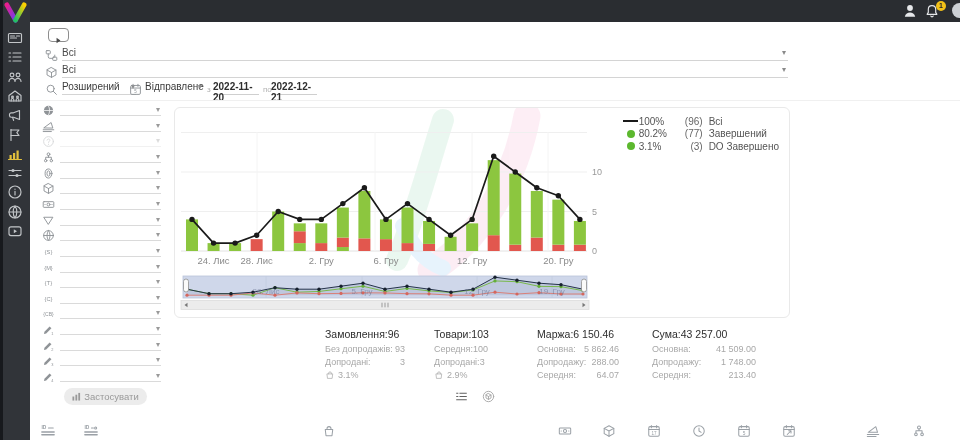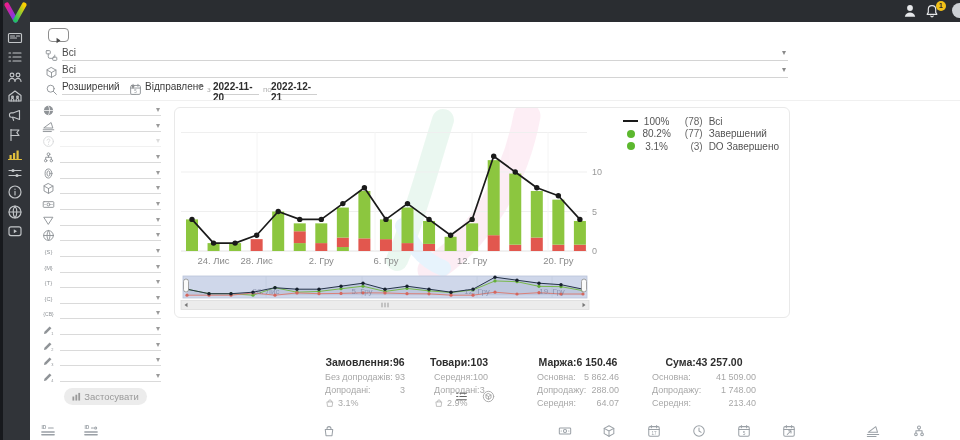--- a/index.html
+++ b/index.html
@@ -38,26 +38,26 @@
   .apply-btn{position:absolute;left:64px;top:388px;width:83px;height:17px;border-radius:9px;background:#ececec;
              color:#999;font-size:9.5px;display:flex;align-items:center;justify-content:center;gap:3px;cursor:pointer;}
   .apply-btn svg{width:9px;height:9px;}
   
   .card{position:absolute;left:174px;top:107px;width:616px;height:211px;background:#fff;
         border:1px solid #e9e9e9;border-radius:6px;}
   .chart-svg{position:absolute;left:0;top:0;width:616px;height:211px;}
   .legend{position:absolute;right:10px;top:7px;z-index:3;}
   .lrow{display:flex;align-items:center;height:12.6px;font-size:10px;color:#555;cursor:pointer;}
   .lmark{width:16px;display:flex;justify-content:center;}
-  .lpct{width:36px;text-align:center;}
+  .lpct{width:36px;text-align:left;}
   .lcnt{width:28px;text-align:right;color:#666;}
   .llab{margin-left:6px;white-space:nowrap;}
   
   .scol{position:absolute;}
-  .shead{display:flex;justify-content:center;font-size:10.5px;font-weight:bold;color:#2e2e2e;height:14px;margin-top:28px;}
+  .shead{display:flex;justify-content:flex-start;font-size:10.5px;font-weight:normal;color:#2e2e2e;height:14px;}
   .srow{display:flex;justify-content:space-between;font-size:9px;color:#a8a8a8;height:13px;align-items:center;}
   .srow .sic{width:10px;height:10px;color:#a8a8a8;margin-right:3px;}
   .srow.iconrow{justify-content:flex-start;}
   
   .toggle{position:absolute;width:13px;height:13px;cursor:pointer;}
   .bt-ico{position:absolute;top:424px;width:14px;height:14px;color:#9aa0a6;cursor:pointer;}
   .caret{user-select:none;}
 </style>
 </head>
 <body>
@@ -505,21 +505,21 @@
           <path d="M12.5 194.8l-3 2.2 3 2.2z" fill="#777"></path>
           <path d="M407.5 194.8l3 2.2-3 2.2z" fill="#777"></path>
           <path d="M207 194.7v4.6M210 194.7v4.6M213 194.7v4.6" stroke="#9a9a9a" stroke-width="1"></path>
         </svg></div>
     <div class="legend" id="legend">
         <div class="lrow">
           <span class="lmark">
             <span style="width:15px;height:2px;background:#1a1a1a;display:block"></span>
           </span>
           <span class="lpct">100%</span>
-          <span class="lcnt">(78)</span>
+          <span class="lcnt">(96)</span>
           <span class="llab">Всі</span>
         </div>
         <div class="lrow">
           <span class="lmark">
             <span style="width:8px;height:8px;border-radius:50%;background:#5cb82e;display:block"></span>
           </span>
           <span class="lpct">80.2%</span>
           <span class="lcnt">(77)</span>
           <span class="llab">Завершений</span>
         </div>

